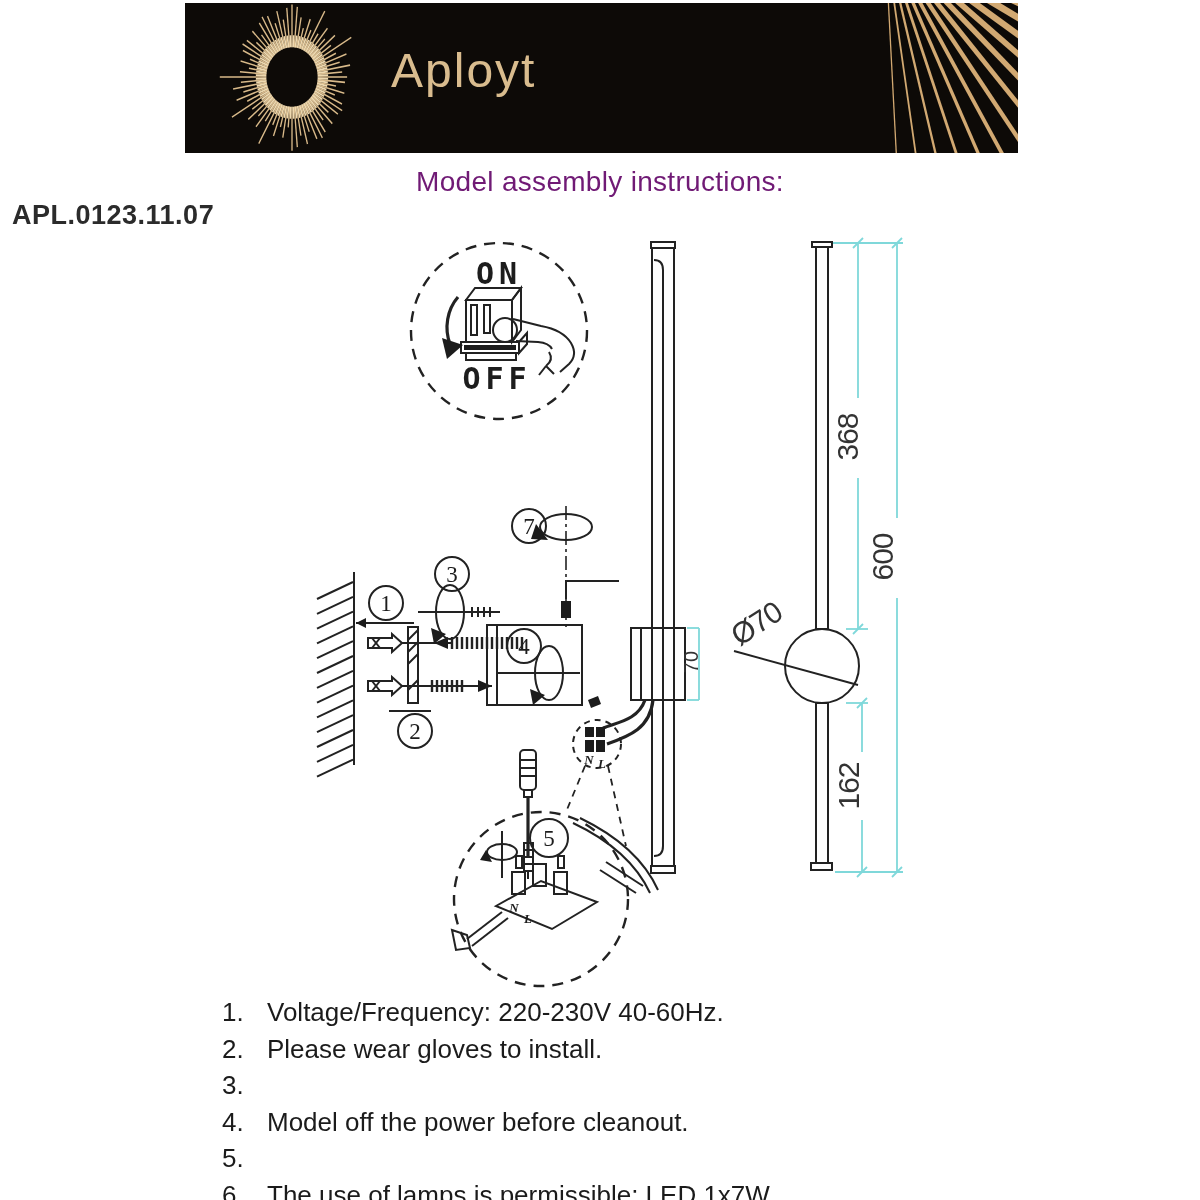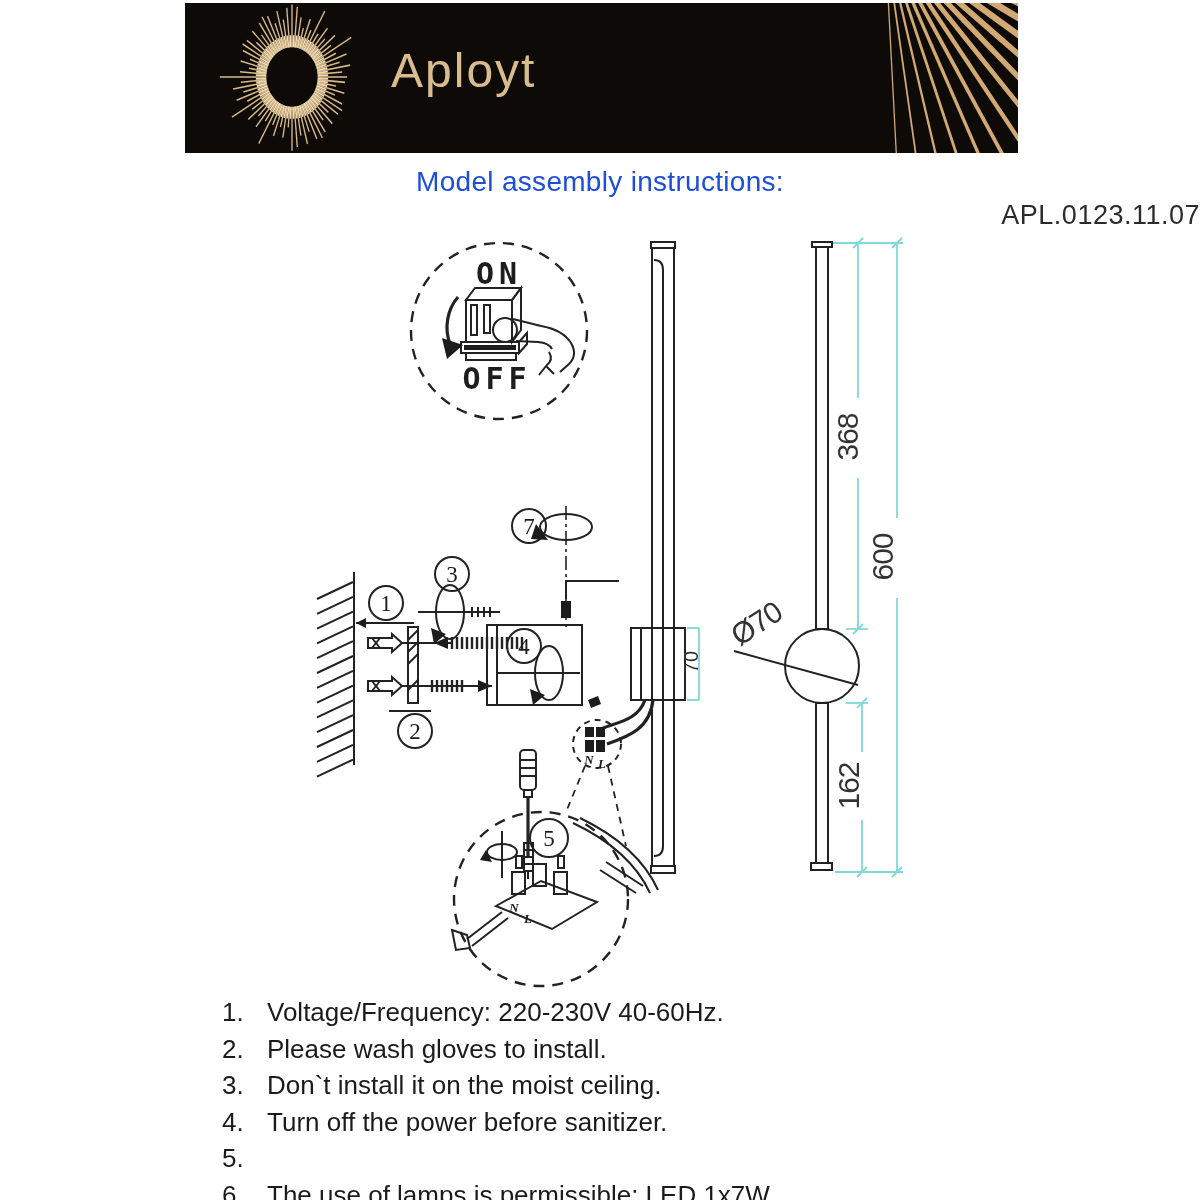--- a/index.html
+++ b/index.html
@@ -9,23 +9,23 @@
   
   .banner{position:absolute;left:185px;top:3px;width:833px;height:150px;
           background:#0d0a07;overflow:hidden;}
   .banner .sun{position:absolute;left:32px;top:-2px;}
   .banner .brand{position:absolute;left:206px;top:40px;font-size:48px;font-weight:300;
                  letter-spacing:2px;color:#d9bc8e;}
   .banner .fan{position:absolute;left:0;top:0;}
 
   
   .t1{position:absolute;left:0;right:0;top:166px;text-align:center;font-size:28px;
-      font-weight:500;color:#1d4ed8;letter-spacing:.3px;}
-  .t2{position:absolute;left:12px;right:0;top:200px;text-align:right;font-size:27px;
-      font-weight:400;color:#2b2b2b;letter-spacing:.5px;}
+      font-weight:500;color:#701a75;letter-spacing:.3px;}
+  .t2{position:absolute;left:12px;right:0;top:200px;text-align:left;font-size:27px;
+      font-weight:700;color:#2b2b2b;letter-spacing:.5px;}
 
   
   .diagram{position:absolute;left:180px;top:230px;}
   .d{stroke:#222;fill:none;stroke-width:2;}
   .d3{stroke:#222;fill:none;stroke-width:3.2;}
   .df{fill:#1c1c1c;stroke:none;}
   .cy{stroke:#7fd8da;fill:none;stroke-width:1.8;}
   .dashc{stroke-dasharray:11 8;stroke-width:2.4;}
   .dashs{stroke-dasharray:6 5;}
   .dashl{stroke-dasharray:7 6;stroke-width:1.8;}
@@ -497,29 +497,28 @@
     </g>
   </svg>
 
   <ol class="instructions">
     <li>
       <span class="num">1.</span>
       <span class="txt">Voltage/Frequency: 220-230V 40-60Hz.</span>
     </li>
     <li>
       <span class="num">2.</span>
-      <span class="txt">Please wash gloves to install.</span>
+      <span class="txt">Please wear gloves to install.</span>
     </li>
     <li>
       <span class="num">3.</span>
-      <span class="txt">Don`t install it on the moist ceiling.</span>
     </li>
     <li>
       <span class="num">4.</span>
-      <span class="txt">Turn off the power before sanitizer.</span>
+      <span class="txt">Model off the power before cleanout.</span>
     </li>
     <li>
       <span class="num">5.</span>
     </li>
     <li>
       <span class="num">6.</span>
       <span class="txt">The use of lamps is permissible: LED 1x7W.</span>
     </li>
   </ol>
 

